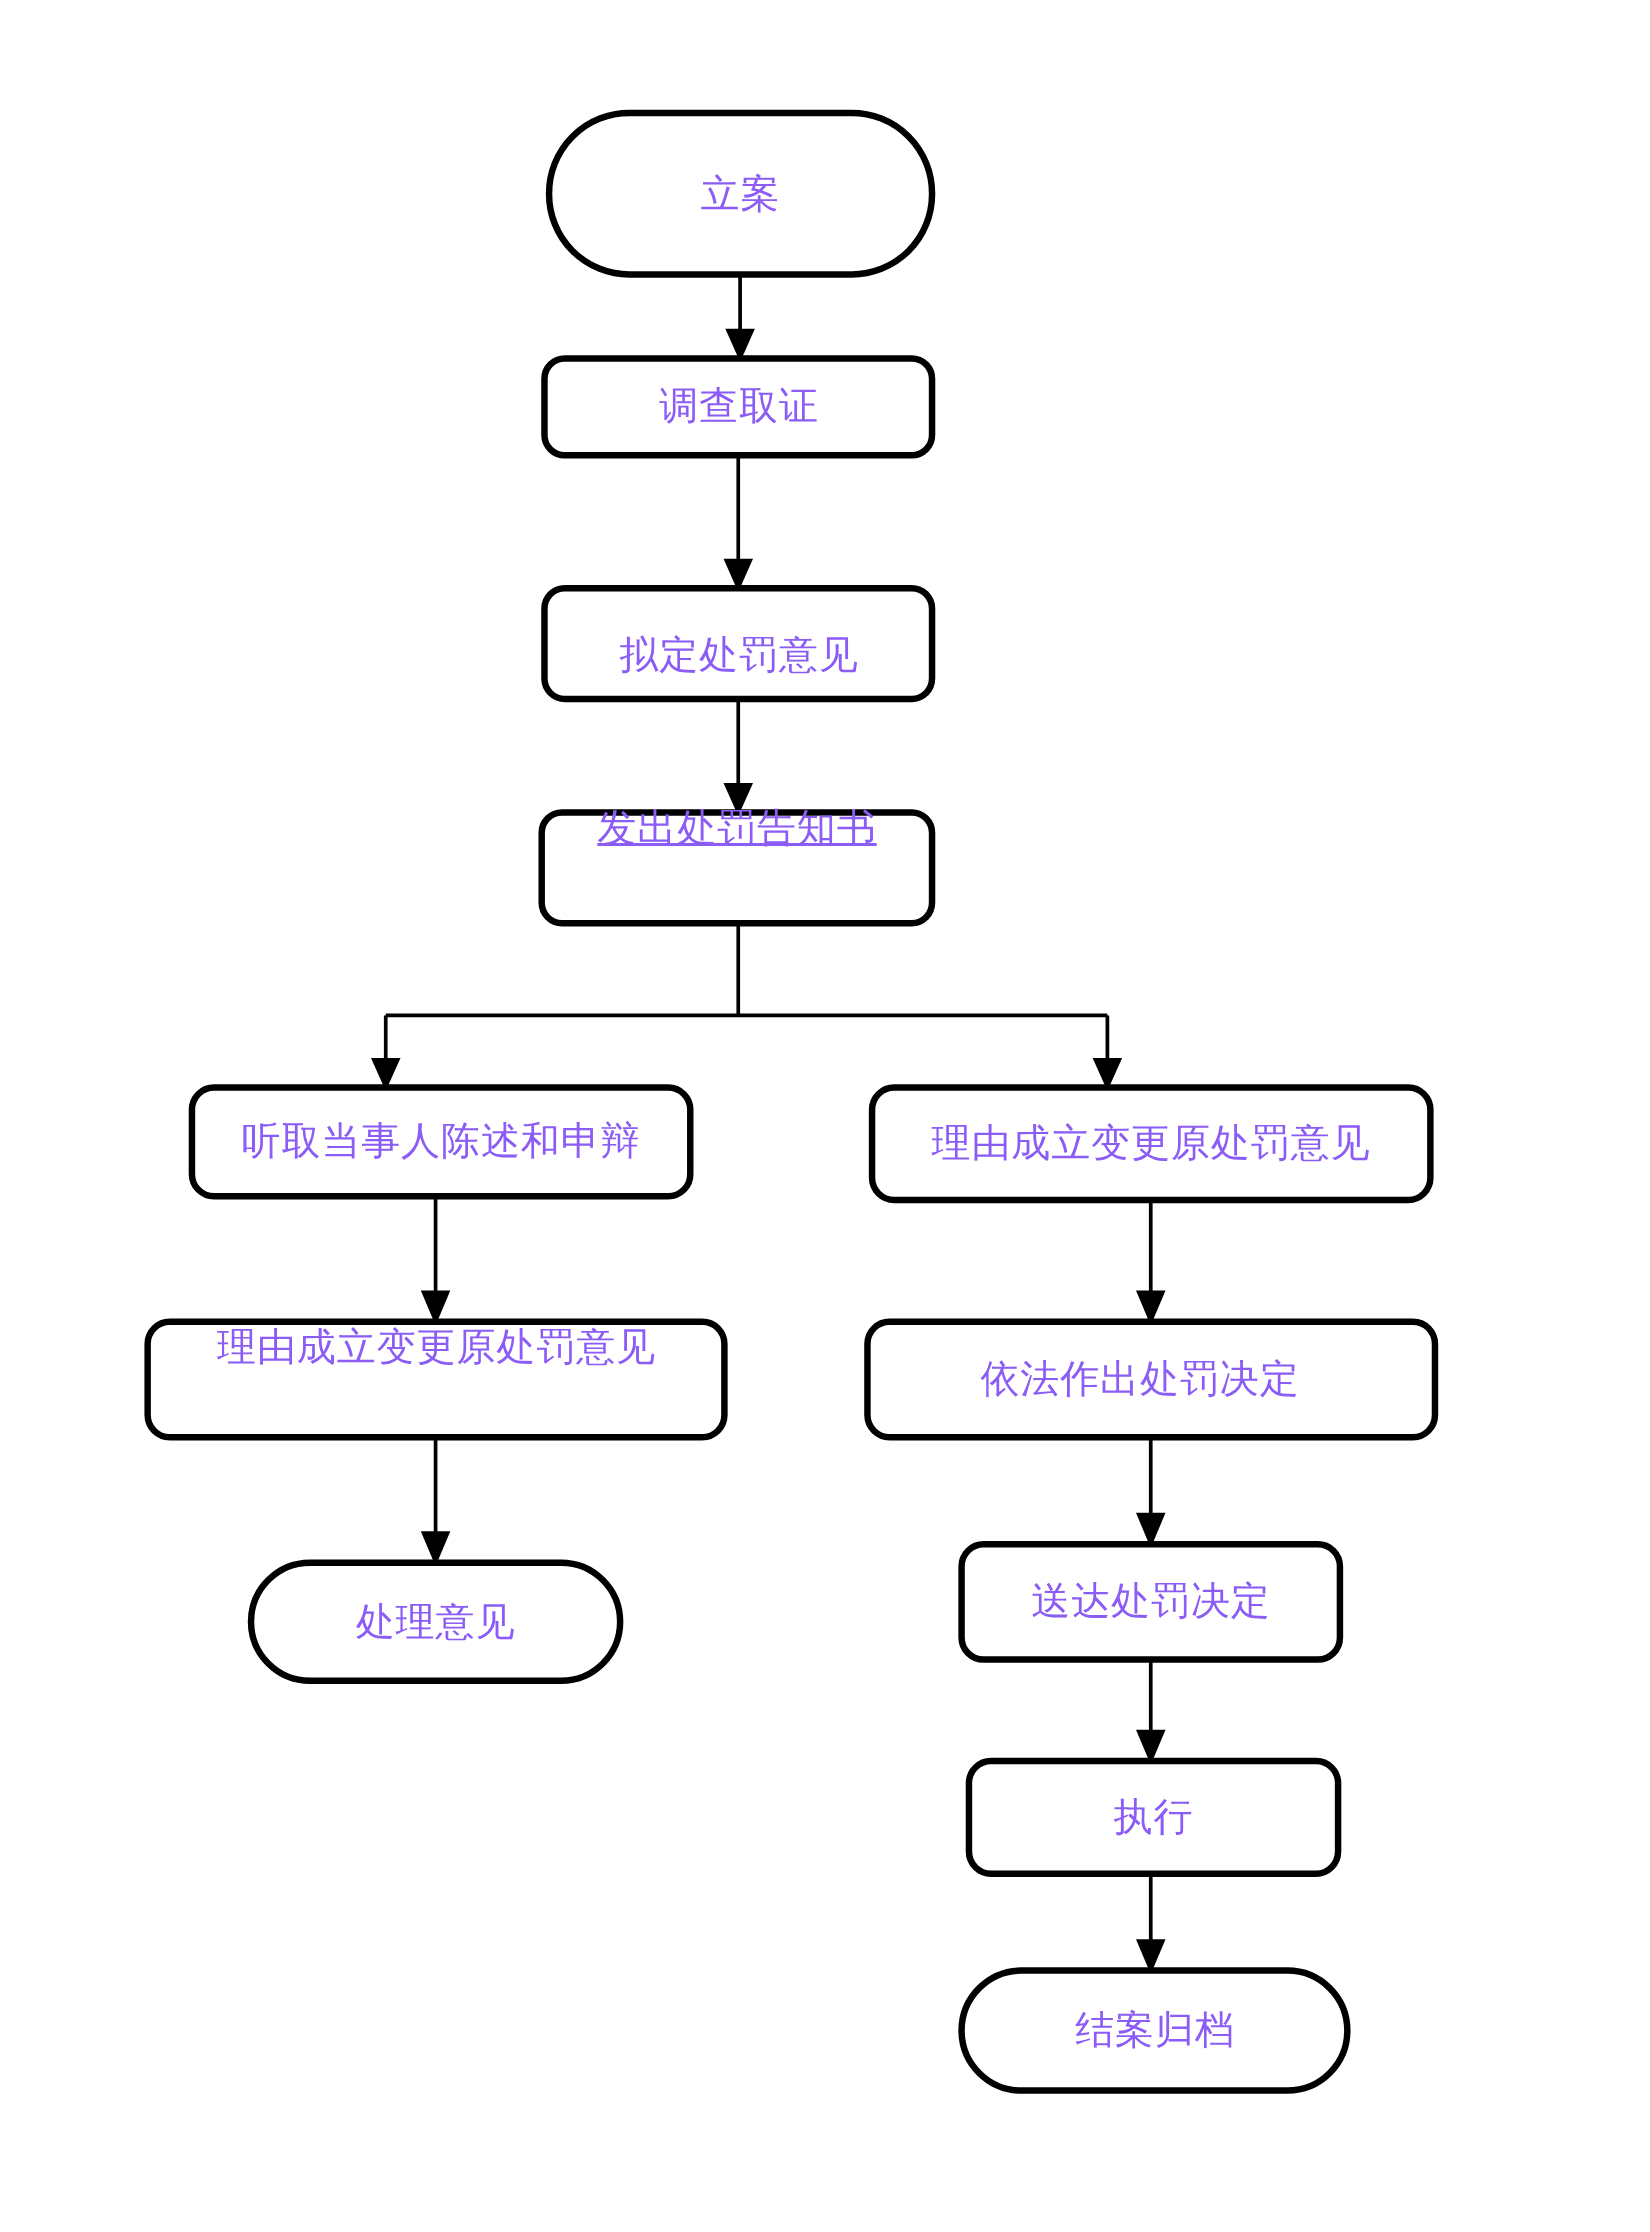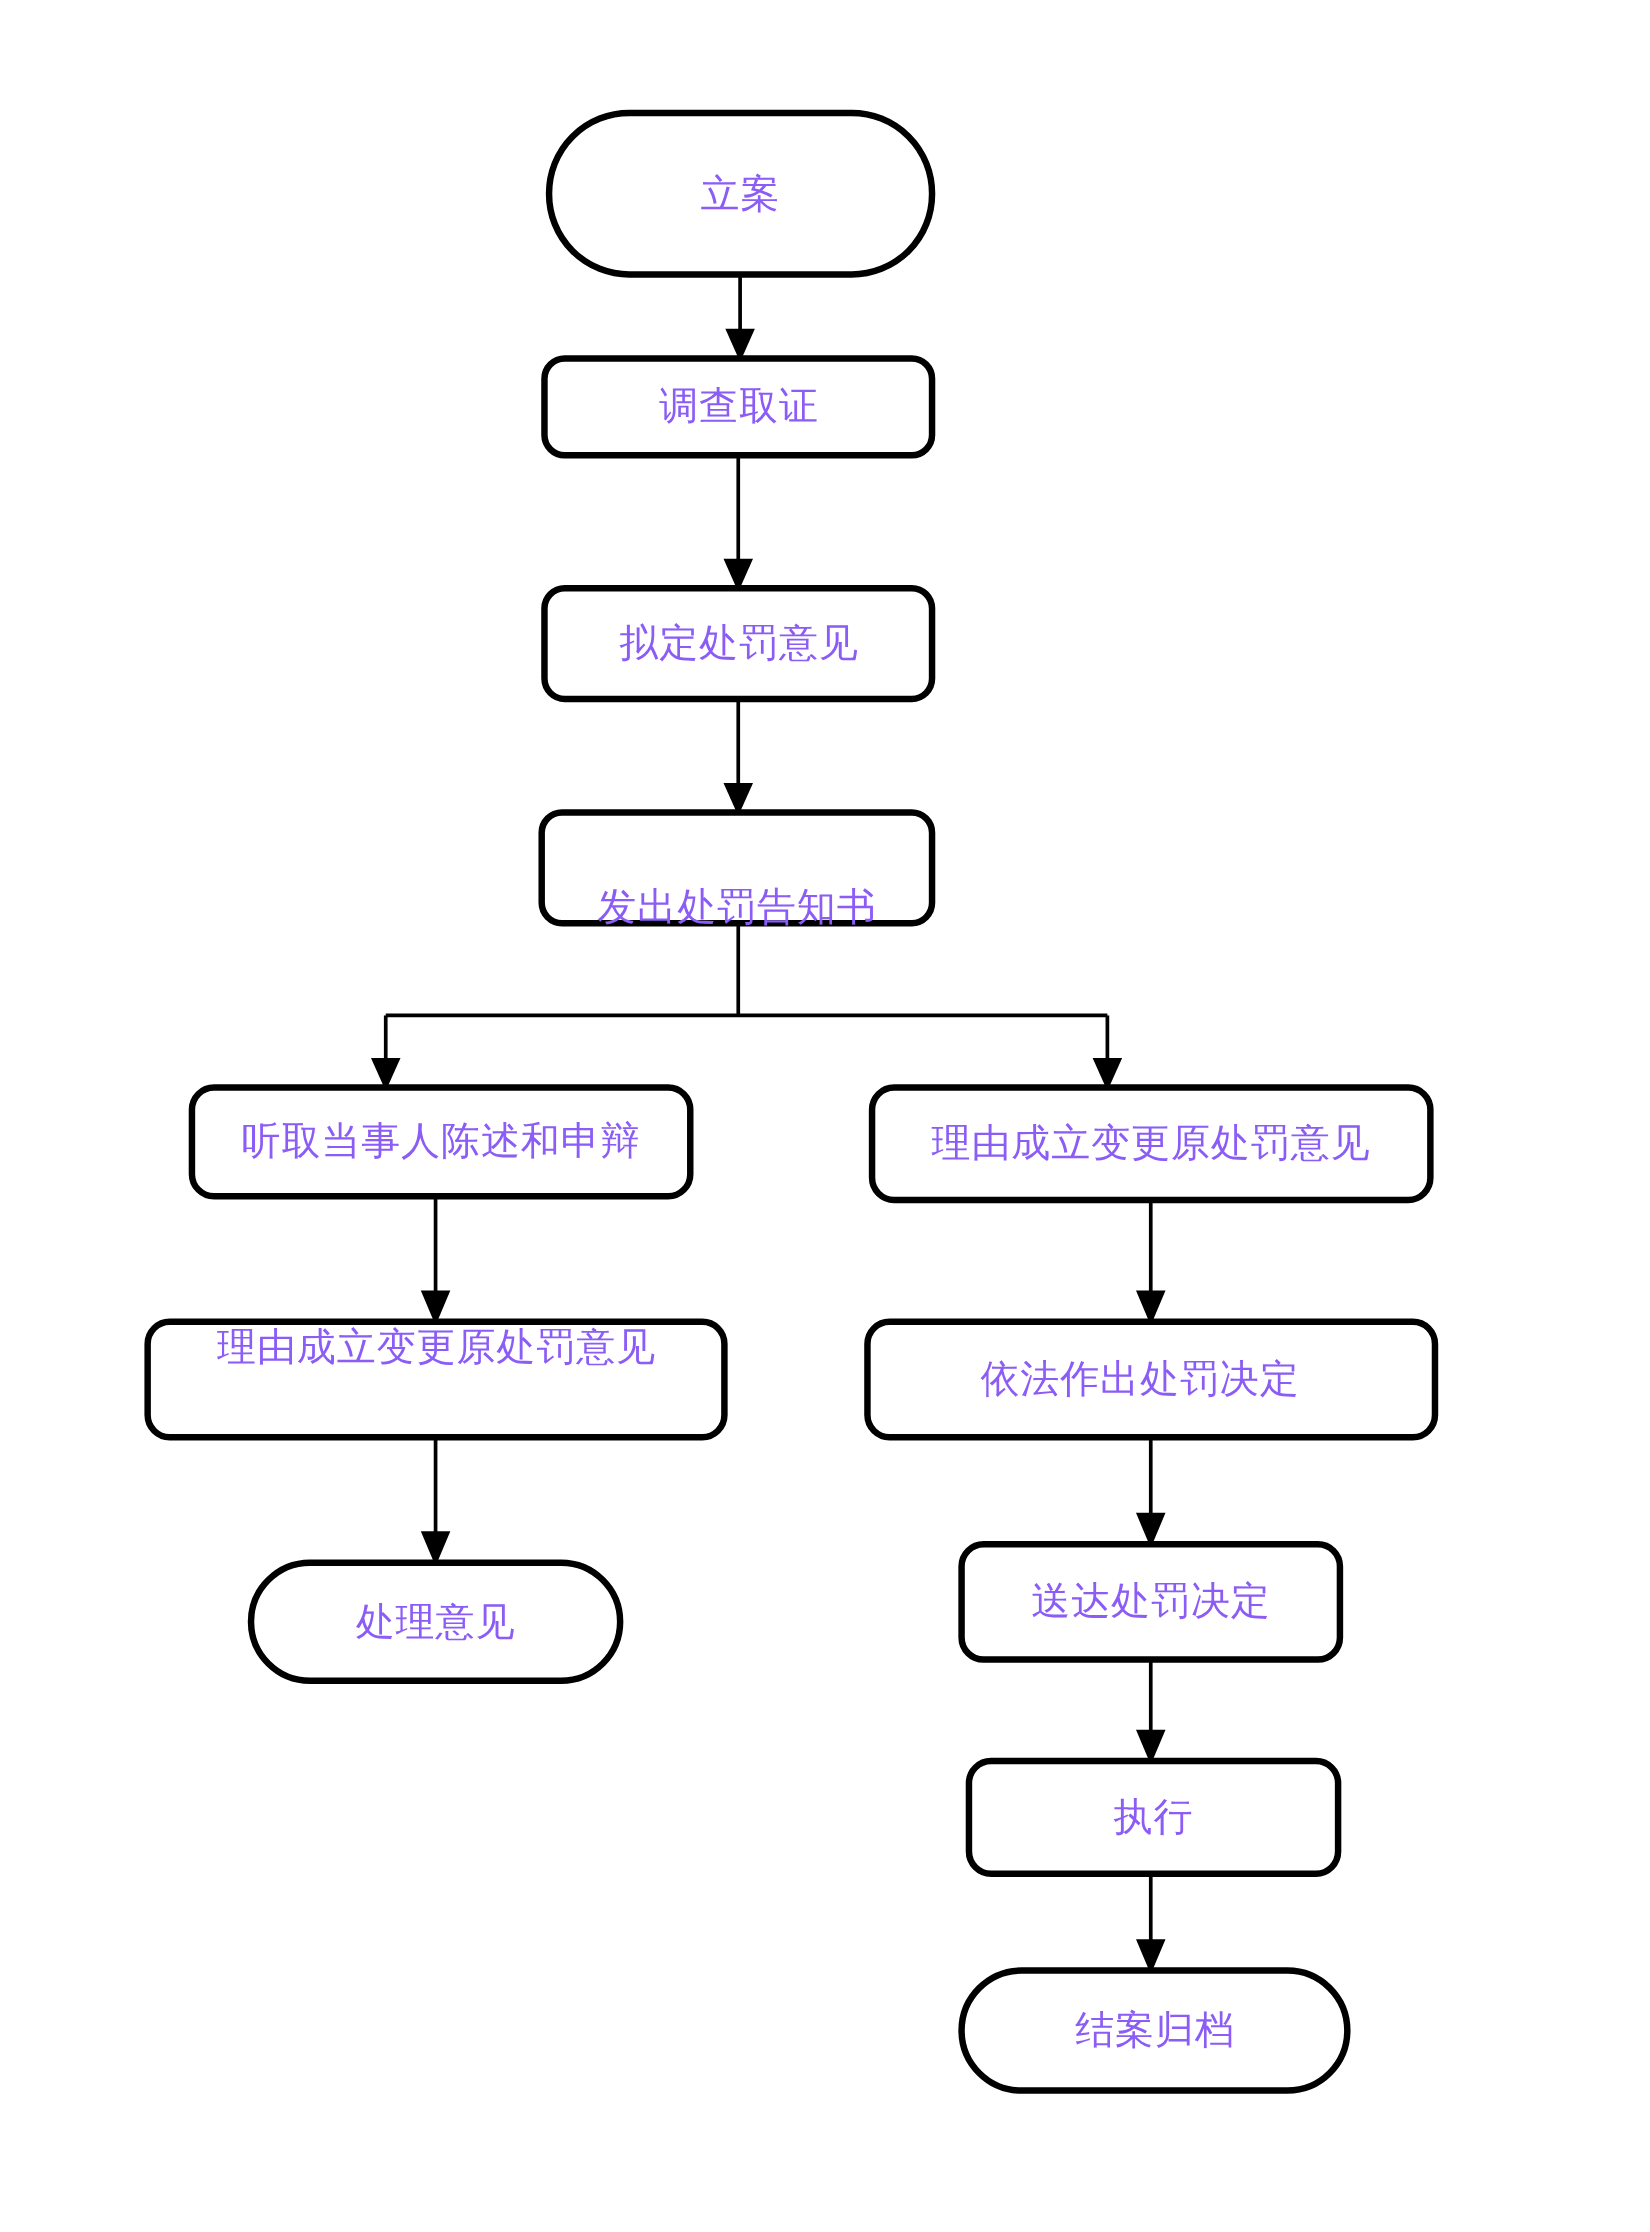--- a/index.html
+++ b/index.html
@@ -137,23 +137,23 @@
       <rect class="node-shape" x="1050" y="1908" width="400" height="122" rx="24" ry="24"></rect>
       <rect class="node-shape" x="1042" y="2135" width="418" height="130" rx="65" ry="65"></rect>
     </g>
 
   </svg>
 
   <div class="node-label" style="left:549px; top:113px; width:383px; height:162px;">立案</div>
 
   <div class="node-label" style="left:545px; top:358px; width:388px; height:97px;">调查取证</div>
 
-  <div class="node-label" style="left:545px; top:588px; width:388px; height:111px;">拟定处罚意见</div>
+  <div class="node-label" style="left:545px; top:600px; width:388px; height:111px;">拟定处罚意见</div>
 
-  <div class="node-label" style="left:542px; top:852px; width:390px; height:111px;">发出处罚告知书</div>
+  <div class="node-label" style="left:542px; top:773px; width:390px; height:111px;text-decoration:underline;">发出处罚告知书</div>
 
   <div class="node-label" style="left:192px; top:1087px; width:498px; height:109px;">听取当事人陈述和申辩</div>
 
   <div class="node-label" style="left:872px; top:1087px; width:558px; height:113px;">理由成立变更原处罚意见</div>
 
   <div class="node-label" style="left:148px; top:1290px; width:577px; height:115px;">理由成立变更原处罚意见</div>
 
   <div class="node-label" style="left:856px; top:1322px; width:568px; height:115px;">依法作出处罚决定</div>
 
   <div class="node-label" style="left:251px; top:1563px; width:369px; height:118px;">处理意见</div>

